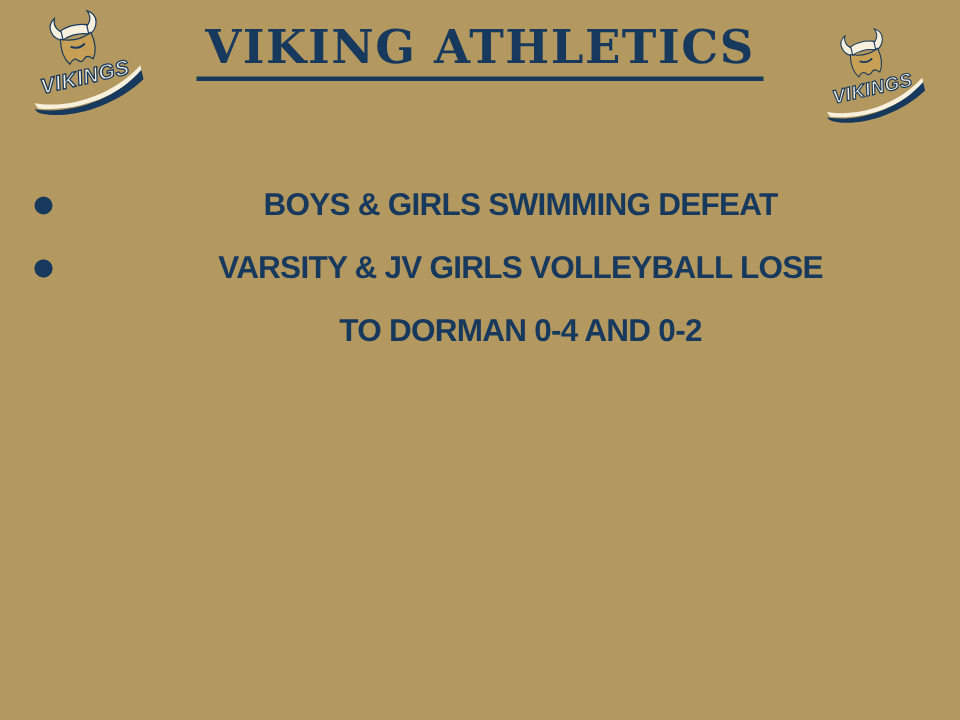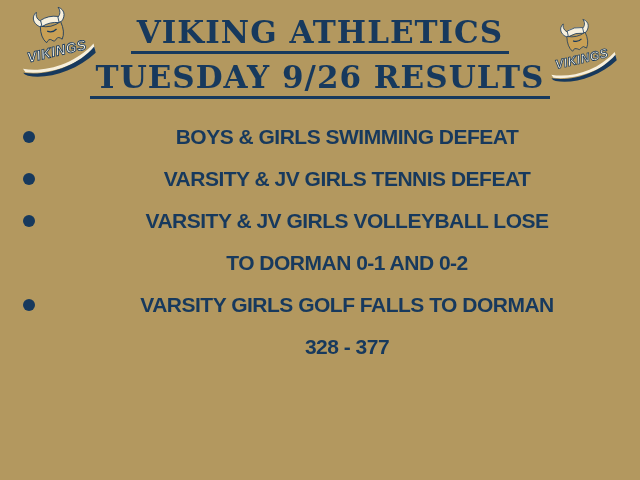--- a/index.html
+++ b/index.html
@@ -102,42 +102,33 @@
       <path class="swoosh-main" d="M3 71 C30 82 70 79 97 59 L97 67 C68 84 30 86 8 76 Q4 74 3 71 Z"></path>
       <text class="logo-word" x="50" y="60" text-anchor="middle">VIKINGS</text>
     </g>
   </svg>
 </div>
 
 <div class="header">
   <span class="title-row">
     <span class="title-line">VIKING ATHLETICS</span>
   </span>
-  <span class="title-row">
-    <span class="title-line">TUESDAY 9/26 RESULTS</span>
-  </span>
 </div>
 
 <div class="results">
 
   <div class="result-item">
     <span class="bullet"></span>
     <span class="result-line">BOYS &amp; GIRLS SWIMMING DEFEAT</span>
   </div>
 
   <div class="result-item">
     <span class="bullet"></span>
-    <span class="result-line">VARSITY &amp; JV GIRLS TENNIS DEFEAT</span>
   </div>
 
   <div class="result-item">
     <span class="bullet"></span>
     <span class="result-line">VARSITY &amp; JV GIRLS VOLLEYBALL LOSE</span>
-    <span class="result-line">TO DORMAN 0-1 AND 0-2</span>
+    <span class="result-line">TO DORMAN 0-4 AND 0-2</span>
   </div>
 
-  <div class="result-item">
-    <span class="bullet"></span>
-    <span class="result-line">VARSITY GIRLS GOLF FALLS TO DORMAN</span>
-    <span class="result-line">328 - 377</span>
-  </div>
 
 </div>
 
 </body></html>

